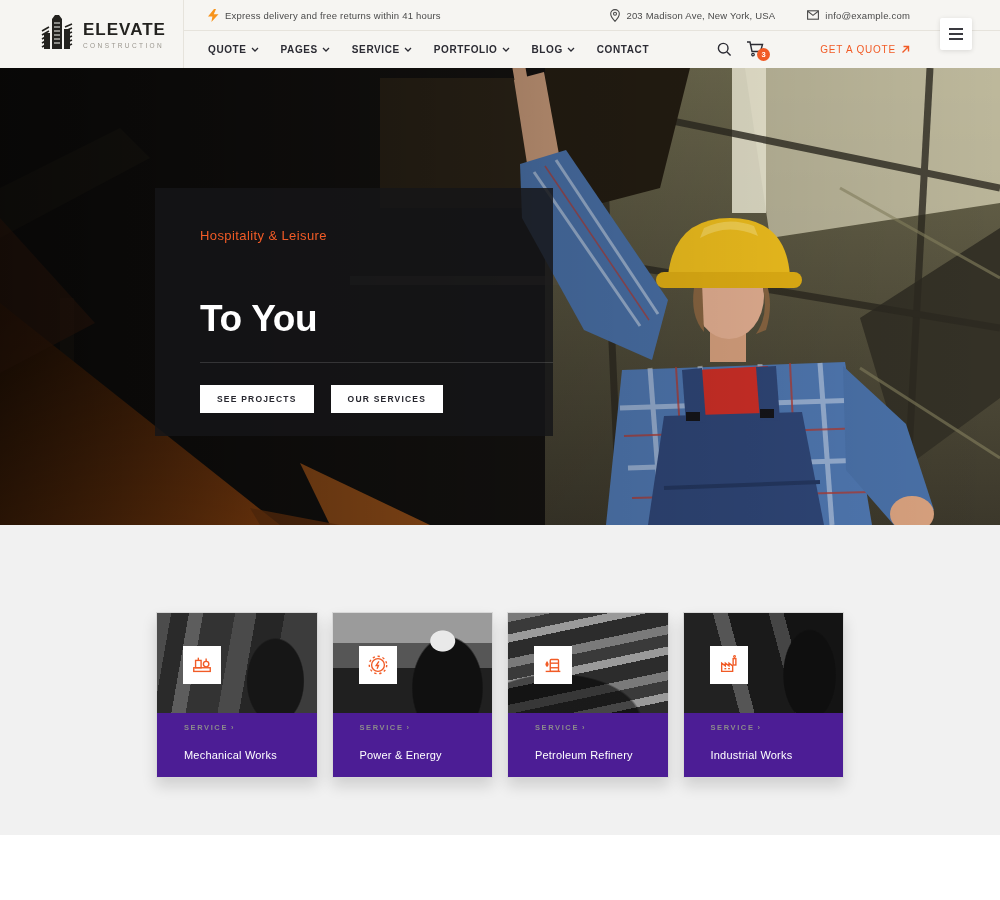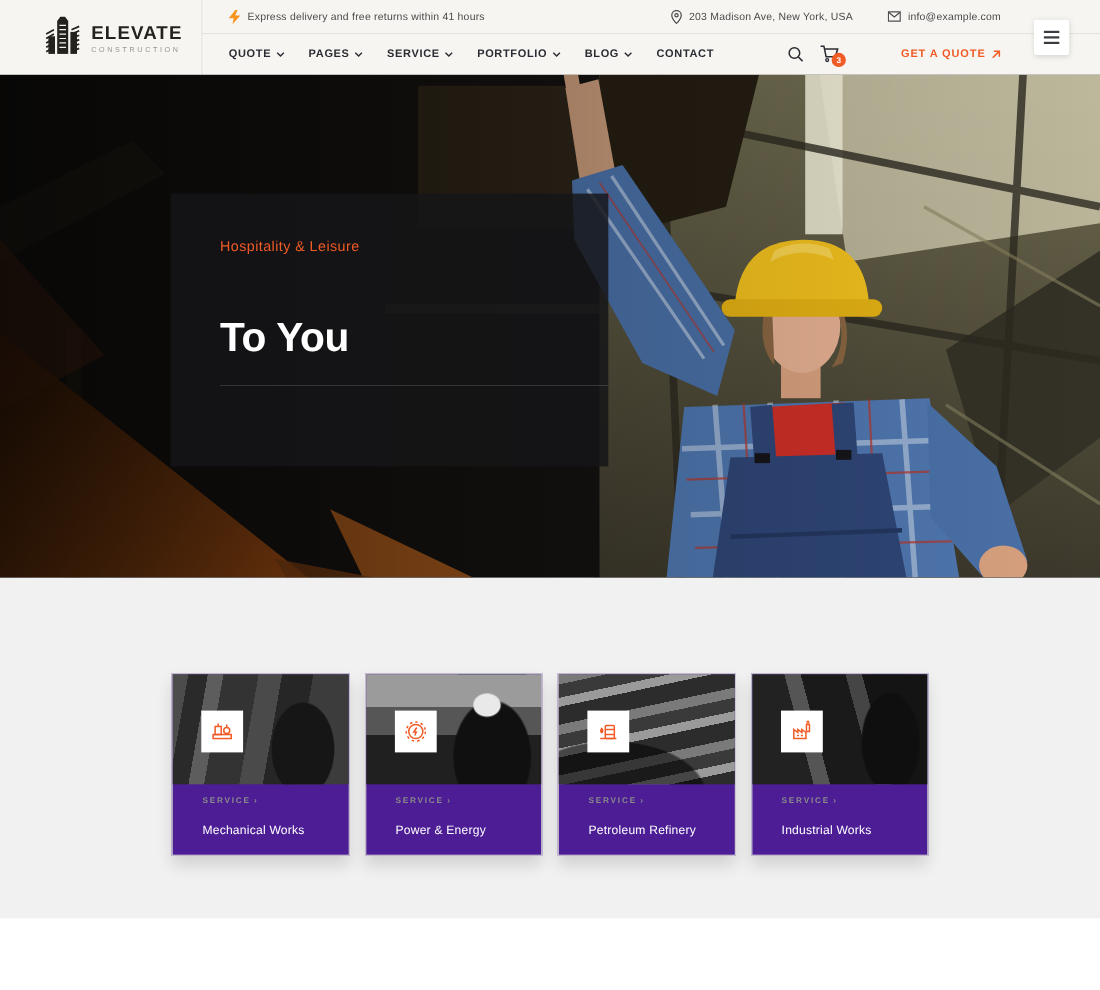--- a/index.html
+++ b/index.html
@@ -15,28 +15,28 @@
   .logo-text .brand-tagline { font-size:6.5px; color:#9a968e; letter-spacing:2.4px; margin-top:2px; }
   .header-right { flex:1; display:flex; flex-direction:column; border-left:1px solid #e6e3dc; }
   .topbar { height:31px; display:flex; align-items:center; padding:0 90px 0 24px; border-bottom:1px solid #e6e3dc; }
   .topbar-item { display:flex; align-items:center; gap:6px; font-size:9.5px; color:#4a4a4a; letter-spacing:.2px; }
   .topbar-right { margin-left:auto; display:flex; gap:32px; }
   .navrow { height:36px; display:flex; align-items:center; padding:0 90px 0 24px; }
   .nav-item { display:flex; align-items:center; gap:4px; margin-right:22px; font-size:10px; font-weight:bold; color:#2b2b33; letter-spacing:.6px; cursor:pointer; }
   .icon-btns { margin-left:auto; display:flex; align-items:center; gap:14px; }
   .cart-wrap { position:relative; }
   .cart-badge { position:absolute; right:-6px; bottom:-4px; width:13px; height:13px; border-radius:50%; background:#f15b26; color:#fff; font-size:7.5px; font-weight:bold; display:flex; align-items:center; justify-content:center; }
-  .quote-link { display:flex; align-items:center; gap:5px; margin-left:56px; font-size:10px; font-weight:bold; color:#f15b26; letter-spacing:.8px; cursor:pointer; }
+  .quote-link { display:flex; align-items:center; gap:5px; margin-left:56px; font-size:10px; font-weight:normal; color:#f15b26; letter-spacing:.8px; cursor:pointer; }
   .hamburger { position:absolute; top:18px; right:28px; width:32px; height:32px; background:#ffffff; box-shadow:0 1px 5px rgba(0,0,0,.12); display:flex; flex-direction:column; align-items:center; justify-content:center; gap:3px; cursor:pointer; border-radius:2px; }
   .hamburger span { display:block; width:14px; height:2px; background:#3a3a40; }
 
   
   .hero { position:relative; width:1000px; height:457px; background:#14110e; overflow:hidden; }
   .hero svg.hero-art { position:absolute; inset:0; display:block; }
-  .hero-panel { position:absolute; left:155px; top:108px; width:398px; height:248px; background:rgba(22,22,24,.84); padding:40px 30px 0 45px; }
+  .hero-panel { position:absolute; left:155px; top:120px; width:398px; height:248px; background:rgba(22,22,24,.84); padding:40px 30px 0 45px; }
   .hero-kicker { font-size:13px; color:#f15b26; letter-spacing:.4px; }
   .hero-title { margin-top:10px; font-size:37px; line-height:1.18; font-weight:bold; color:#ffffff; letter-spacing:-.3px; }
   .hero-divider { margin:22px 0 0 0; border:none; border-top:1px solid rgba(255,255,255,.14); width:353px; }
   .hero-btns { display:flex; gap:17px; margin-top:22px; }
   .hero-btn { background:#ffffff; border:none; padding:9px 17px; font-family:"Liberation Sans",sans-serif; font-size:8.5px; font-weight:bold; letter-spacing:1.2px; color:#26262e; cursor:pointer; }
 
   
   .services { width:1000px; height:310px; background:#f1f1f1; }
   .cards { width:688px; margin:0 auto; padding-top:87px; display:grid; grid-template-columns:repeat(4,1fr); gap:14px; }
   .card { position:relative; background:#4c1d95; border:1px solid #d8d8d8; box-shadow:0 8px 14px rgba(0,0,0,.14); height:166px; cursor:pointer; }
@@ -286,20 +286,24 @@
       <rect x="0" y="0" width="1000" height="457" fill="url(#gFade)"></rect>
     </svg>
 
     <div class="hero-panel">
       <div class="hero-kicker">Hospitality &amp; Leisure</div>
       <div class="hero-title">
         <br>
         <span>To You</span>
       </div>
       <hr class="hero-divider">
+      <div class="hero-btns">
+        <button class="hero-btn">SEE PROJECTS</button>
+        <button class="hero-btn">OUR SERVICES</button>
+      </div>
     </div>
   </section>
 
   <section class="services">
     <div class="cards">
 
       <div class="card">
         <div class="card-photo photo-1"></div>
         <div class="icon-box">
           <svg class="svgi" width="22" height="22" viewBox="0 0 24 24" fill="none" stroke="#f15b26" stroke-width="1.5">

